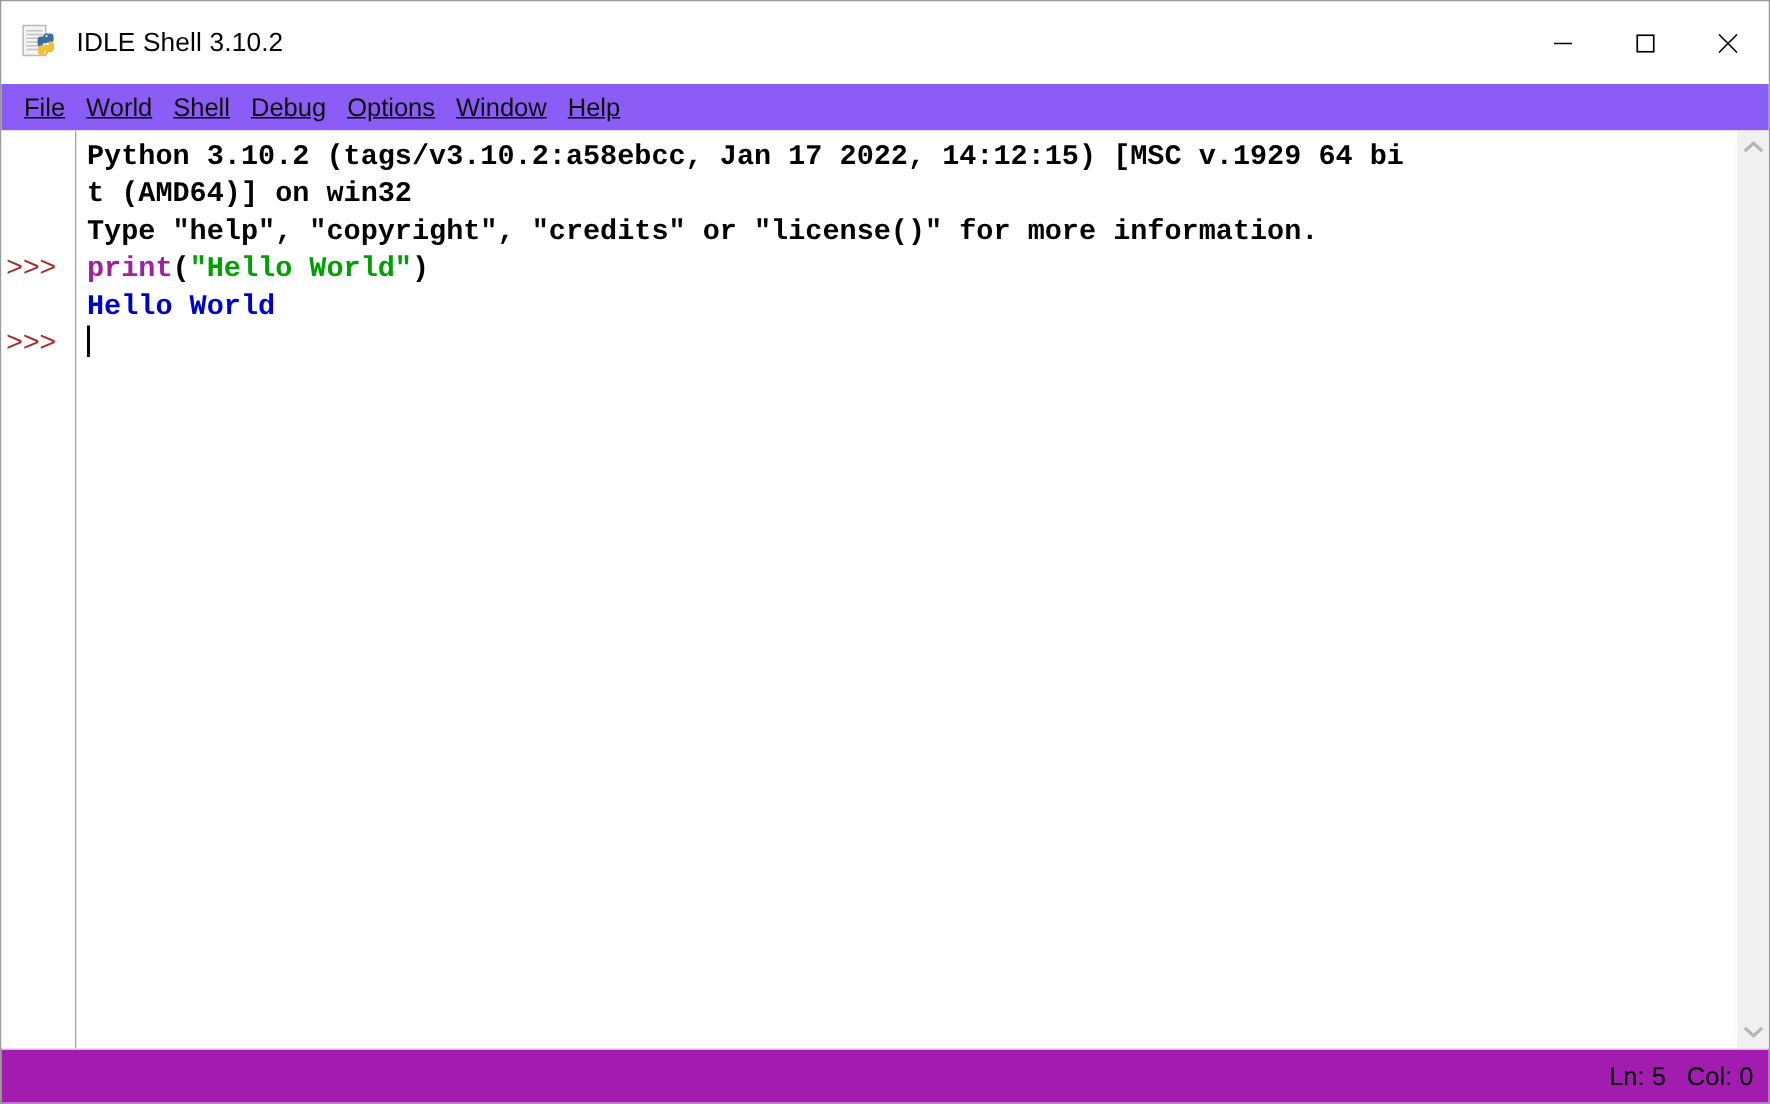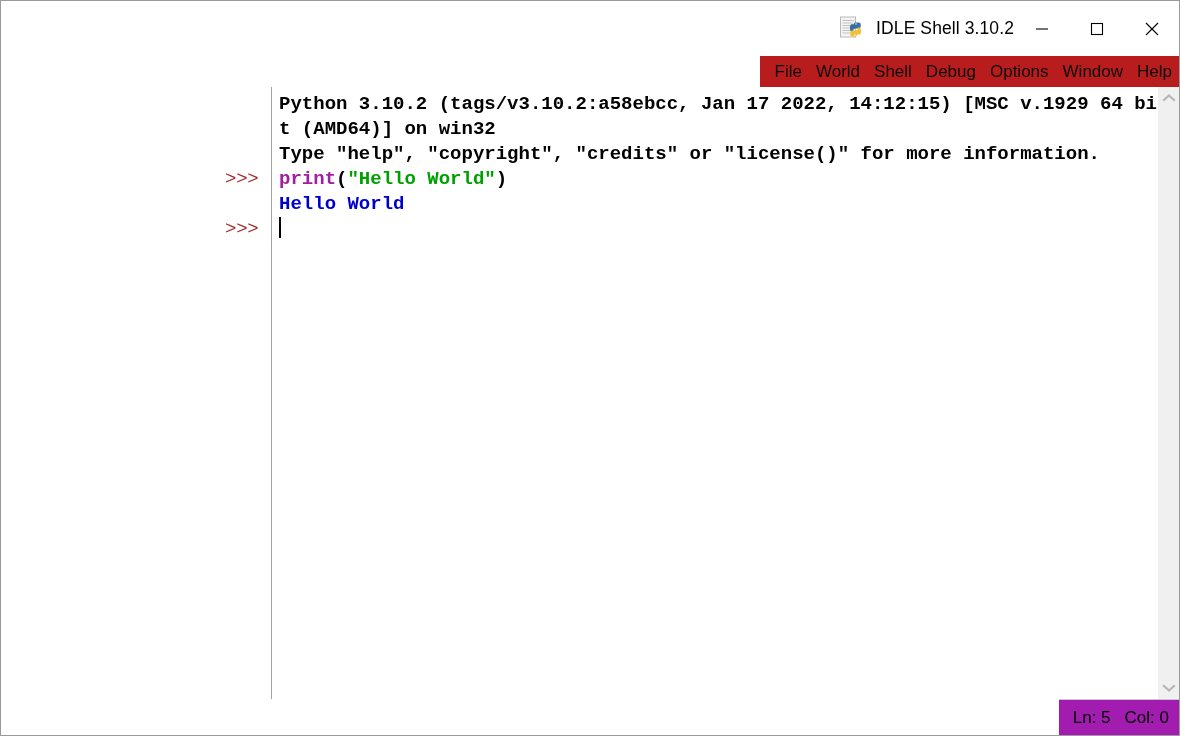--- a/index.html
+++ b/index.html
@@ -17,21 +17,20 @@
 
   #app {
     position: relative;
     width: 1180px;
     height: 736px;
     background: #ffffff;
     border: 1px solid #9a9a9a;
     box-sizing: border-box;
     display: flex;
     flex-direction: column;
-    align-items: flex-end;
   }
 
   
   .titlebar {
     height: 55px;
     min-height: 55px;
     background: #ffffff;
     display: flex;
     align-items: center;
     position: relative;
@@ -69,25 +68,26 @@
     align-items: center;
     justify-content: center;
     background: transparent;
   }
   .wbtn svg { display: block; }
 
   
   .menubar {
     height: 31px;
     min-height: 31px;
-    background: #b91c1c;
+    background: #8b5cf6;
     display: flex;
     align-items: center;
     padding-left: 8px;
     box-sizing: border-box;
+    text-decoration: underline;
   }
   .menu-item {
     font-size: 17px;
     color: #0d0d0d;
     padding: 0 7px;
     line-height: 1;
     white-space: nowrap;
     cursor: default;
   }
 

